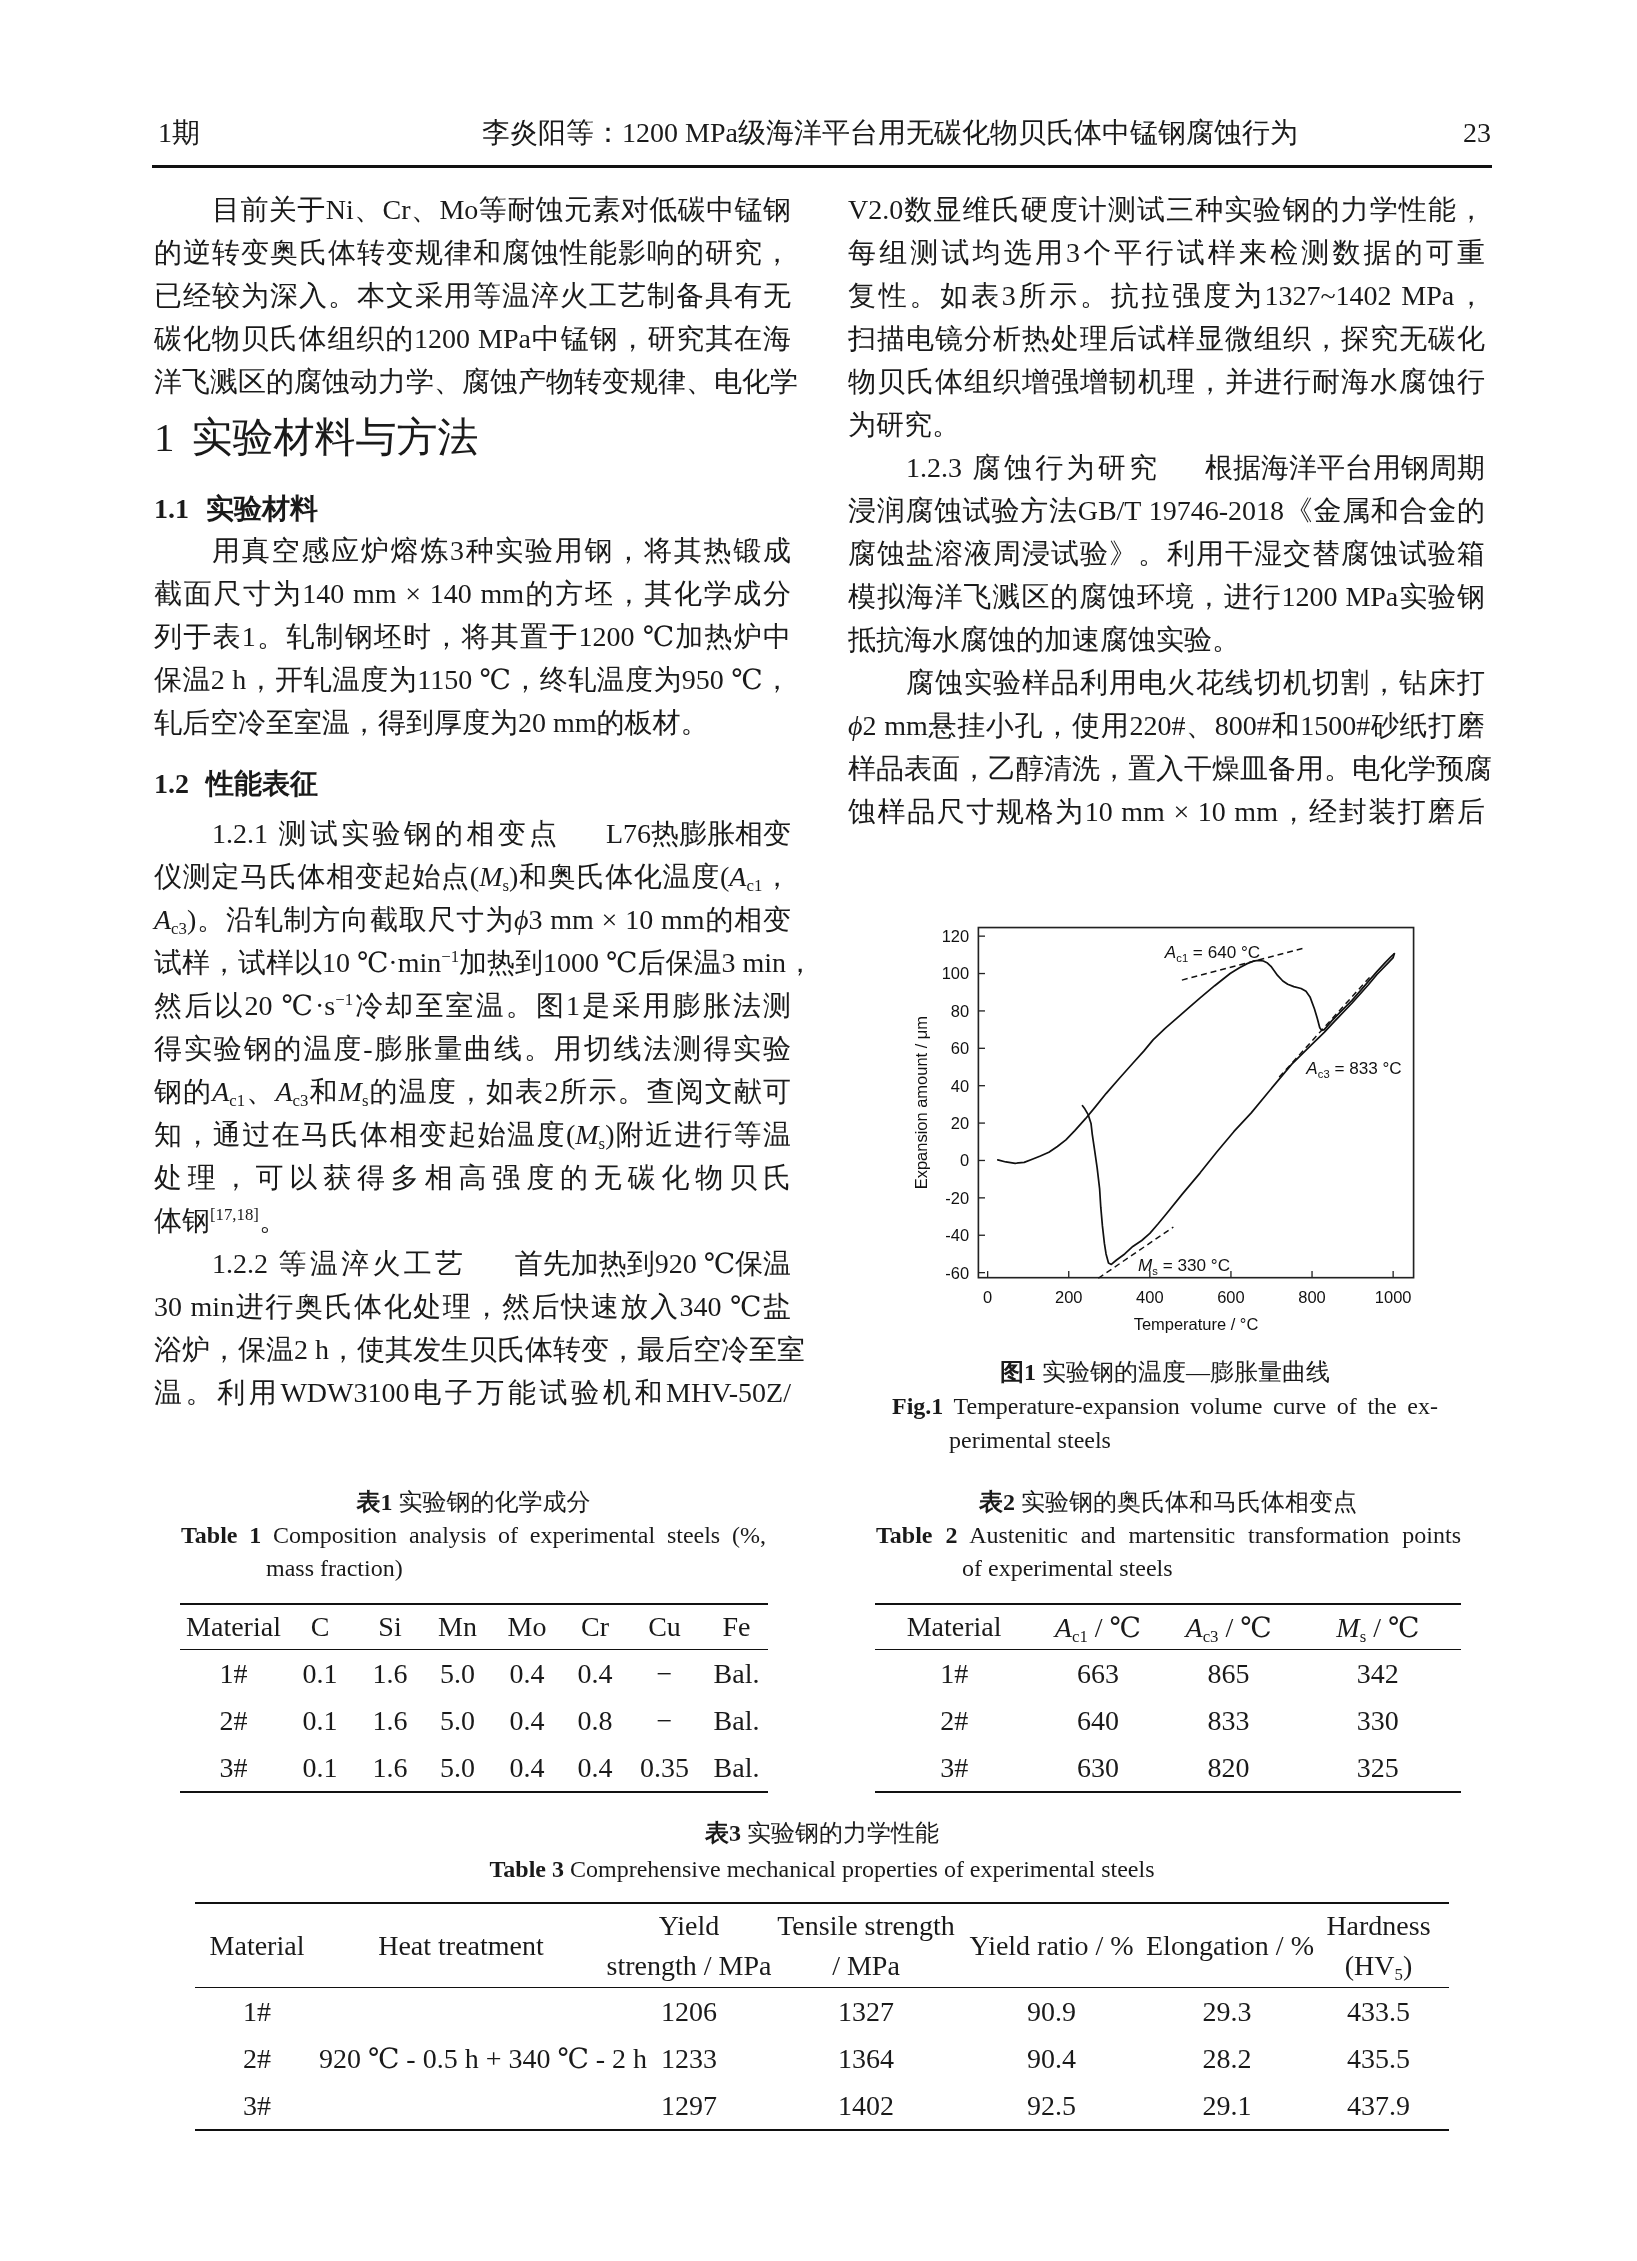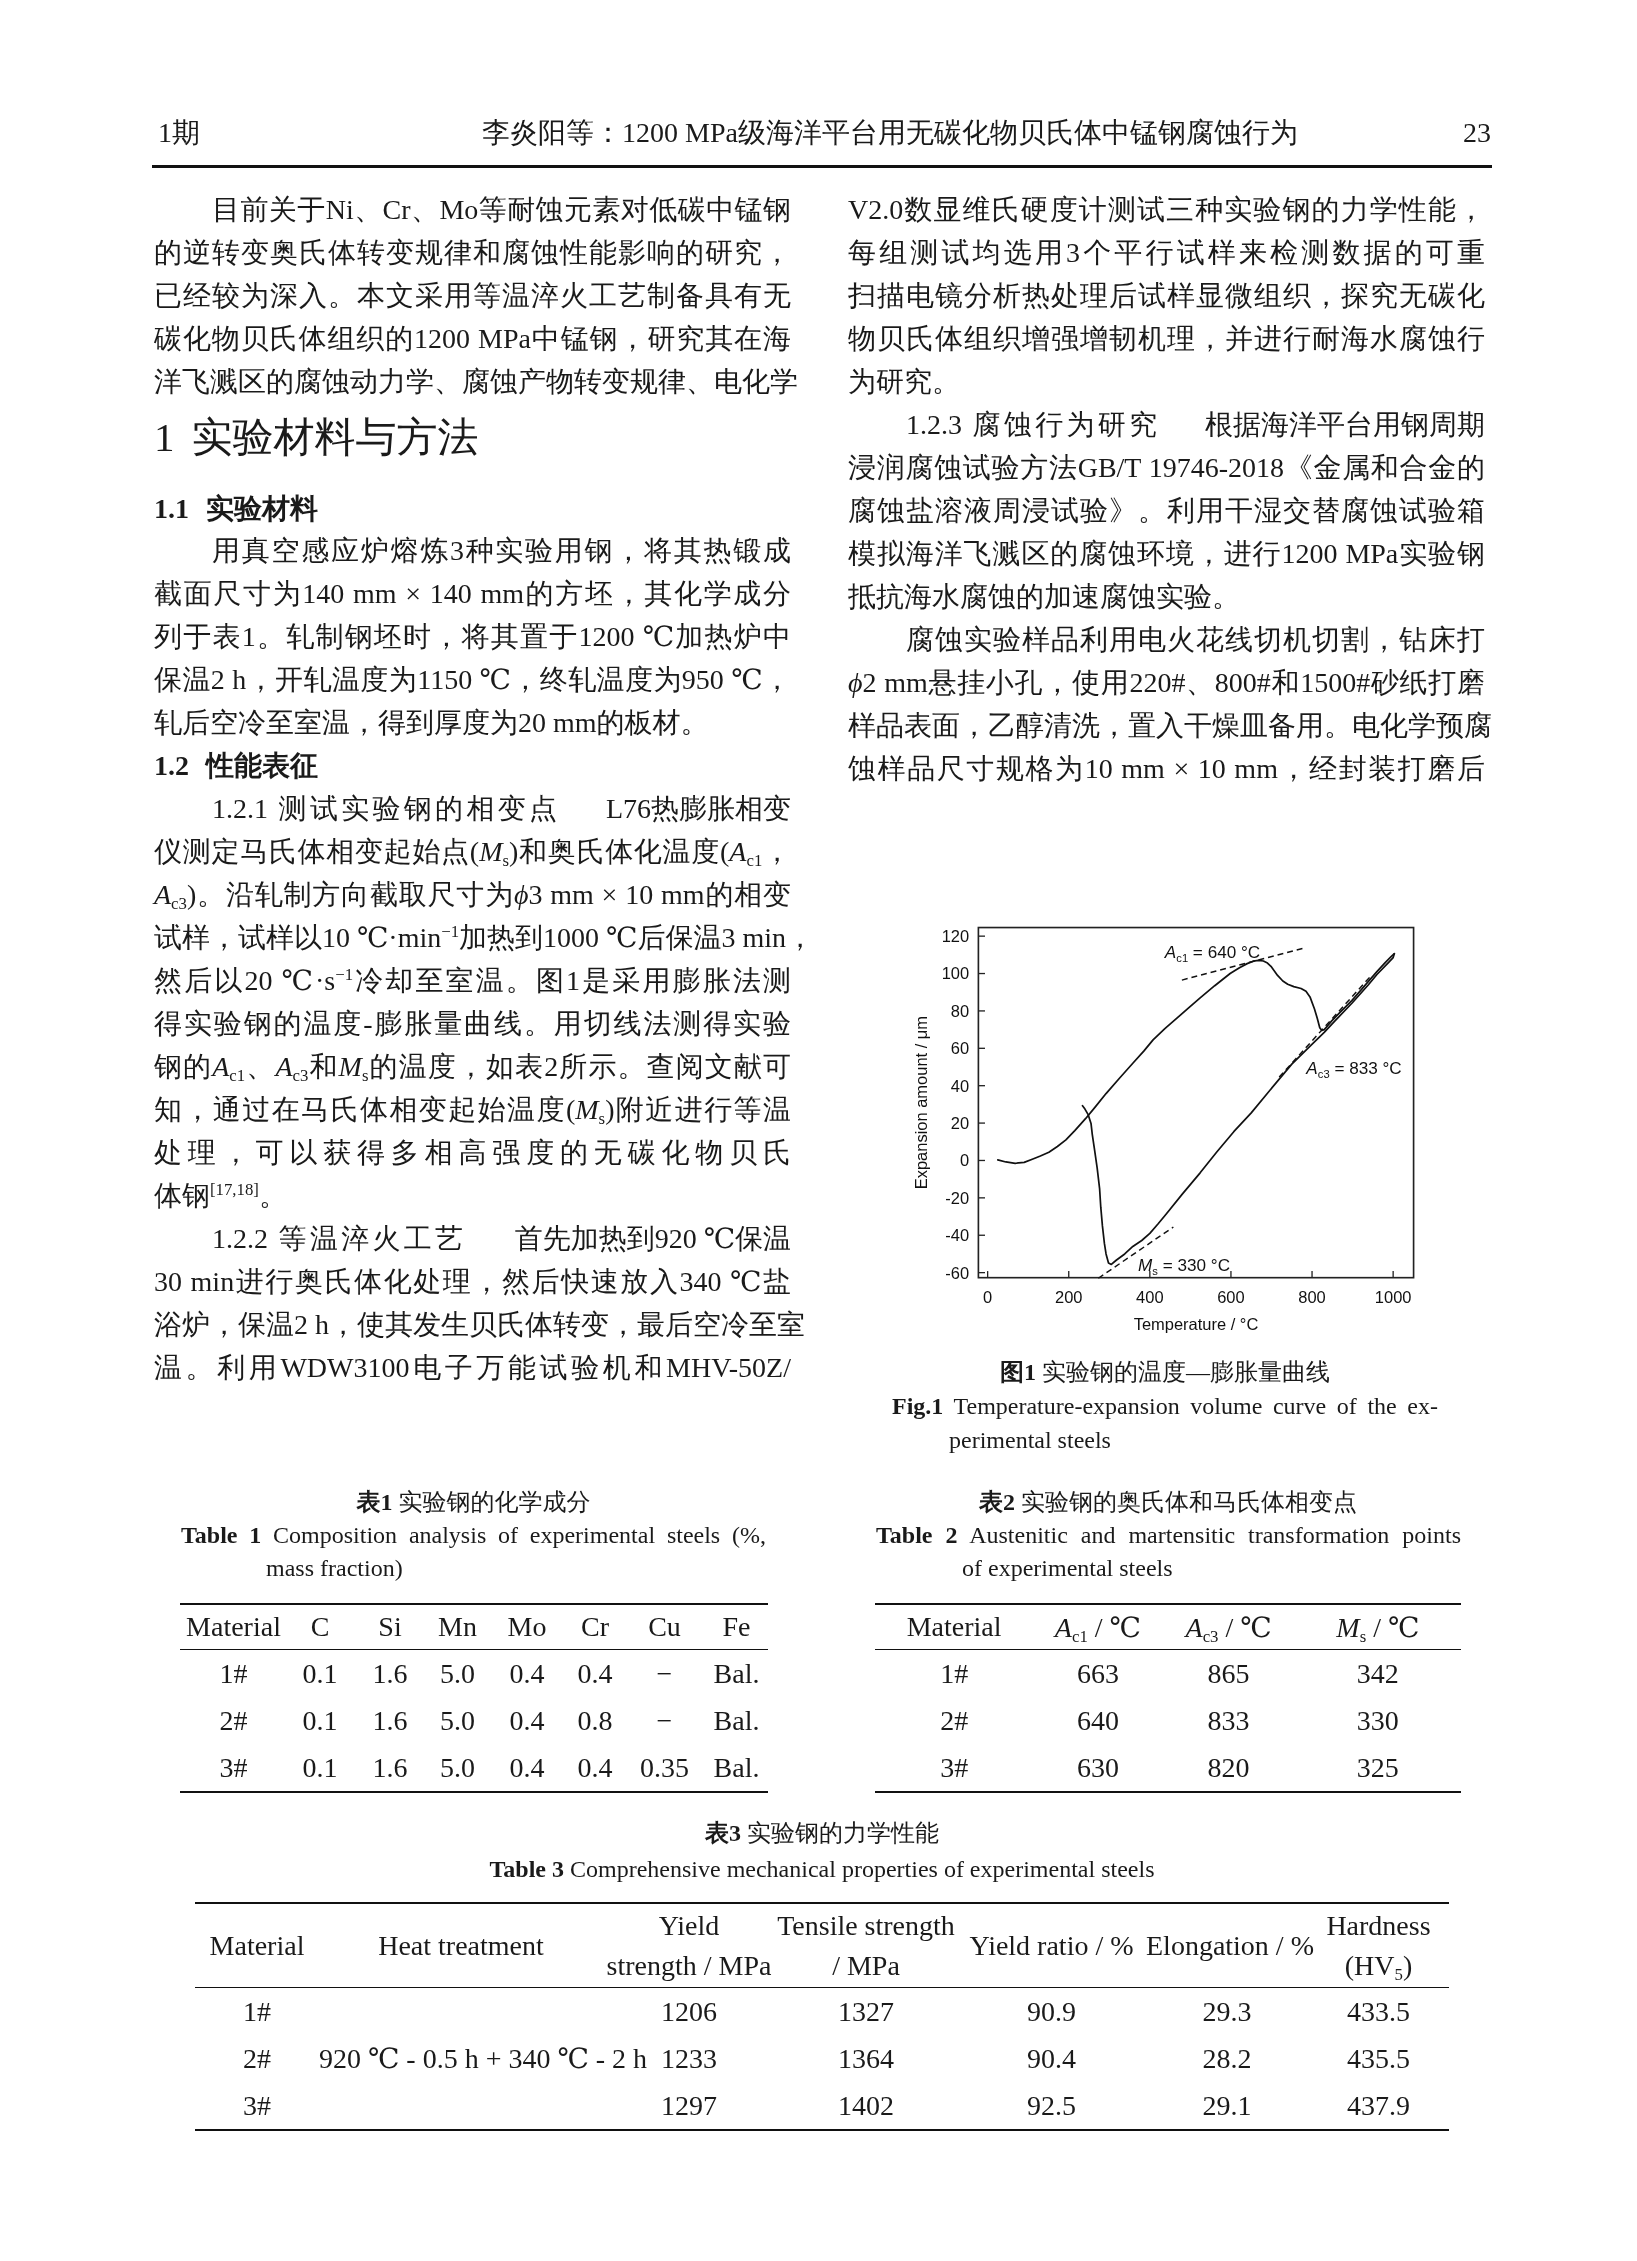--- a/index.html
+++ b/index.html
@@ -23,21 +23,21 @@
   .ln.last { text-align-last: left; }
   .ln.lead { display: flex; justify-content: space-between; }
   .lead-left { margin-left: 58px; }
   .lead-num { margin-right: 10.6px; }
   .kai { letter-spacing: 3.3px; }
   .it { font-style: italic; }
   .sub { font-size: 0.6em; line-height: 0; vertical-align: -0.3em; font-style: normal; }
   .sup { font-size: 0.6em; line-height: 0; vertical-align: 0.62em; }
   .h1 { height: 86px; line-height: 68px; font-size: 41px; font-weight: normal; white-space: nowrap; }
   .h2 { height: 40px; line-height: 40px; font-size: 28px; font-weight: bold; white-space: nowrap; }
-  .h2.tall { height: 43px; line-height: 43px; }
+  .h2.tall { height: 43px; line-height: 30px; margin-top: 25px; }
   .hnum { font-family: "Liberation Serif", serif; margin-right: 17px; }
   .htitle { font-family: "DejaVu Sans", sans-serif; }
 
   
   .chart { position: absolute; left: 878px; top: 917px; width: 574px; height: 422px; }
   .chart text { font-family: "Liberation Sans", "DejaVu Sans", sans-serif; fill: #111; }
   .chart .tick { font-size: 25px; }
   .chart .axl { font-size: 25px; }
   .chart .ann { font-size: 26px; }
 
@@ -118,20 +118,21 @@
       <div class="ln">30 min进行奥氏体化处理，然后快速放入340 ℃盐</div>
       <div class="ln">浴炉，保温2 h，使其发生贝氏体转变，最后空冷至室</div>
       <div class="ln">温。利用WDW3100电子万能试验机和MHV-50Z/</div>
     </div>
   </div>
 
   <div class="col right">
     <div>
       <div class="ln">V2.0数显维氏硬度计测试三种实验钢的力学性能，</div>
       <div class="ln">每组测试均选用3个平行试样来检测数据的可重</div>
+      <div class="ln">复性。如表3所示。抗拉强度为1327~1402 MPa，</div>
       <div class="ln">扫描电镜分析热处理后试样显微组织，探究无碳化</div>
       <div class="ln">物贝氏体组织增强增韧机理，并进行耐海水腐蚀行</div>
       <div class="ln last">为研究。</div>
     </div>
 
     <div>
       <div class="ln lead">
         <span class="lead-left"><span class="lead-num">1.2.3</span><span class="kai">腐蚀行为研究</span></span>
         <span>根据海洋平台用钢周期</span>
       </div>

